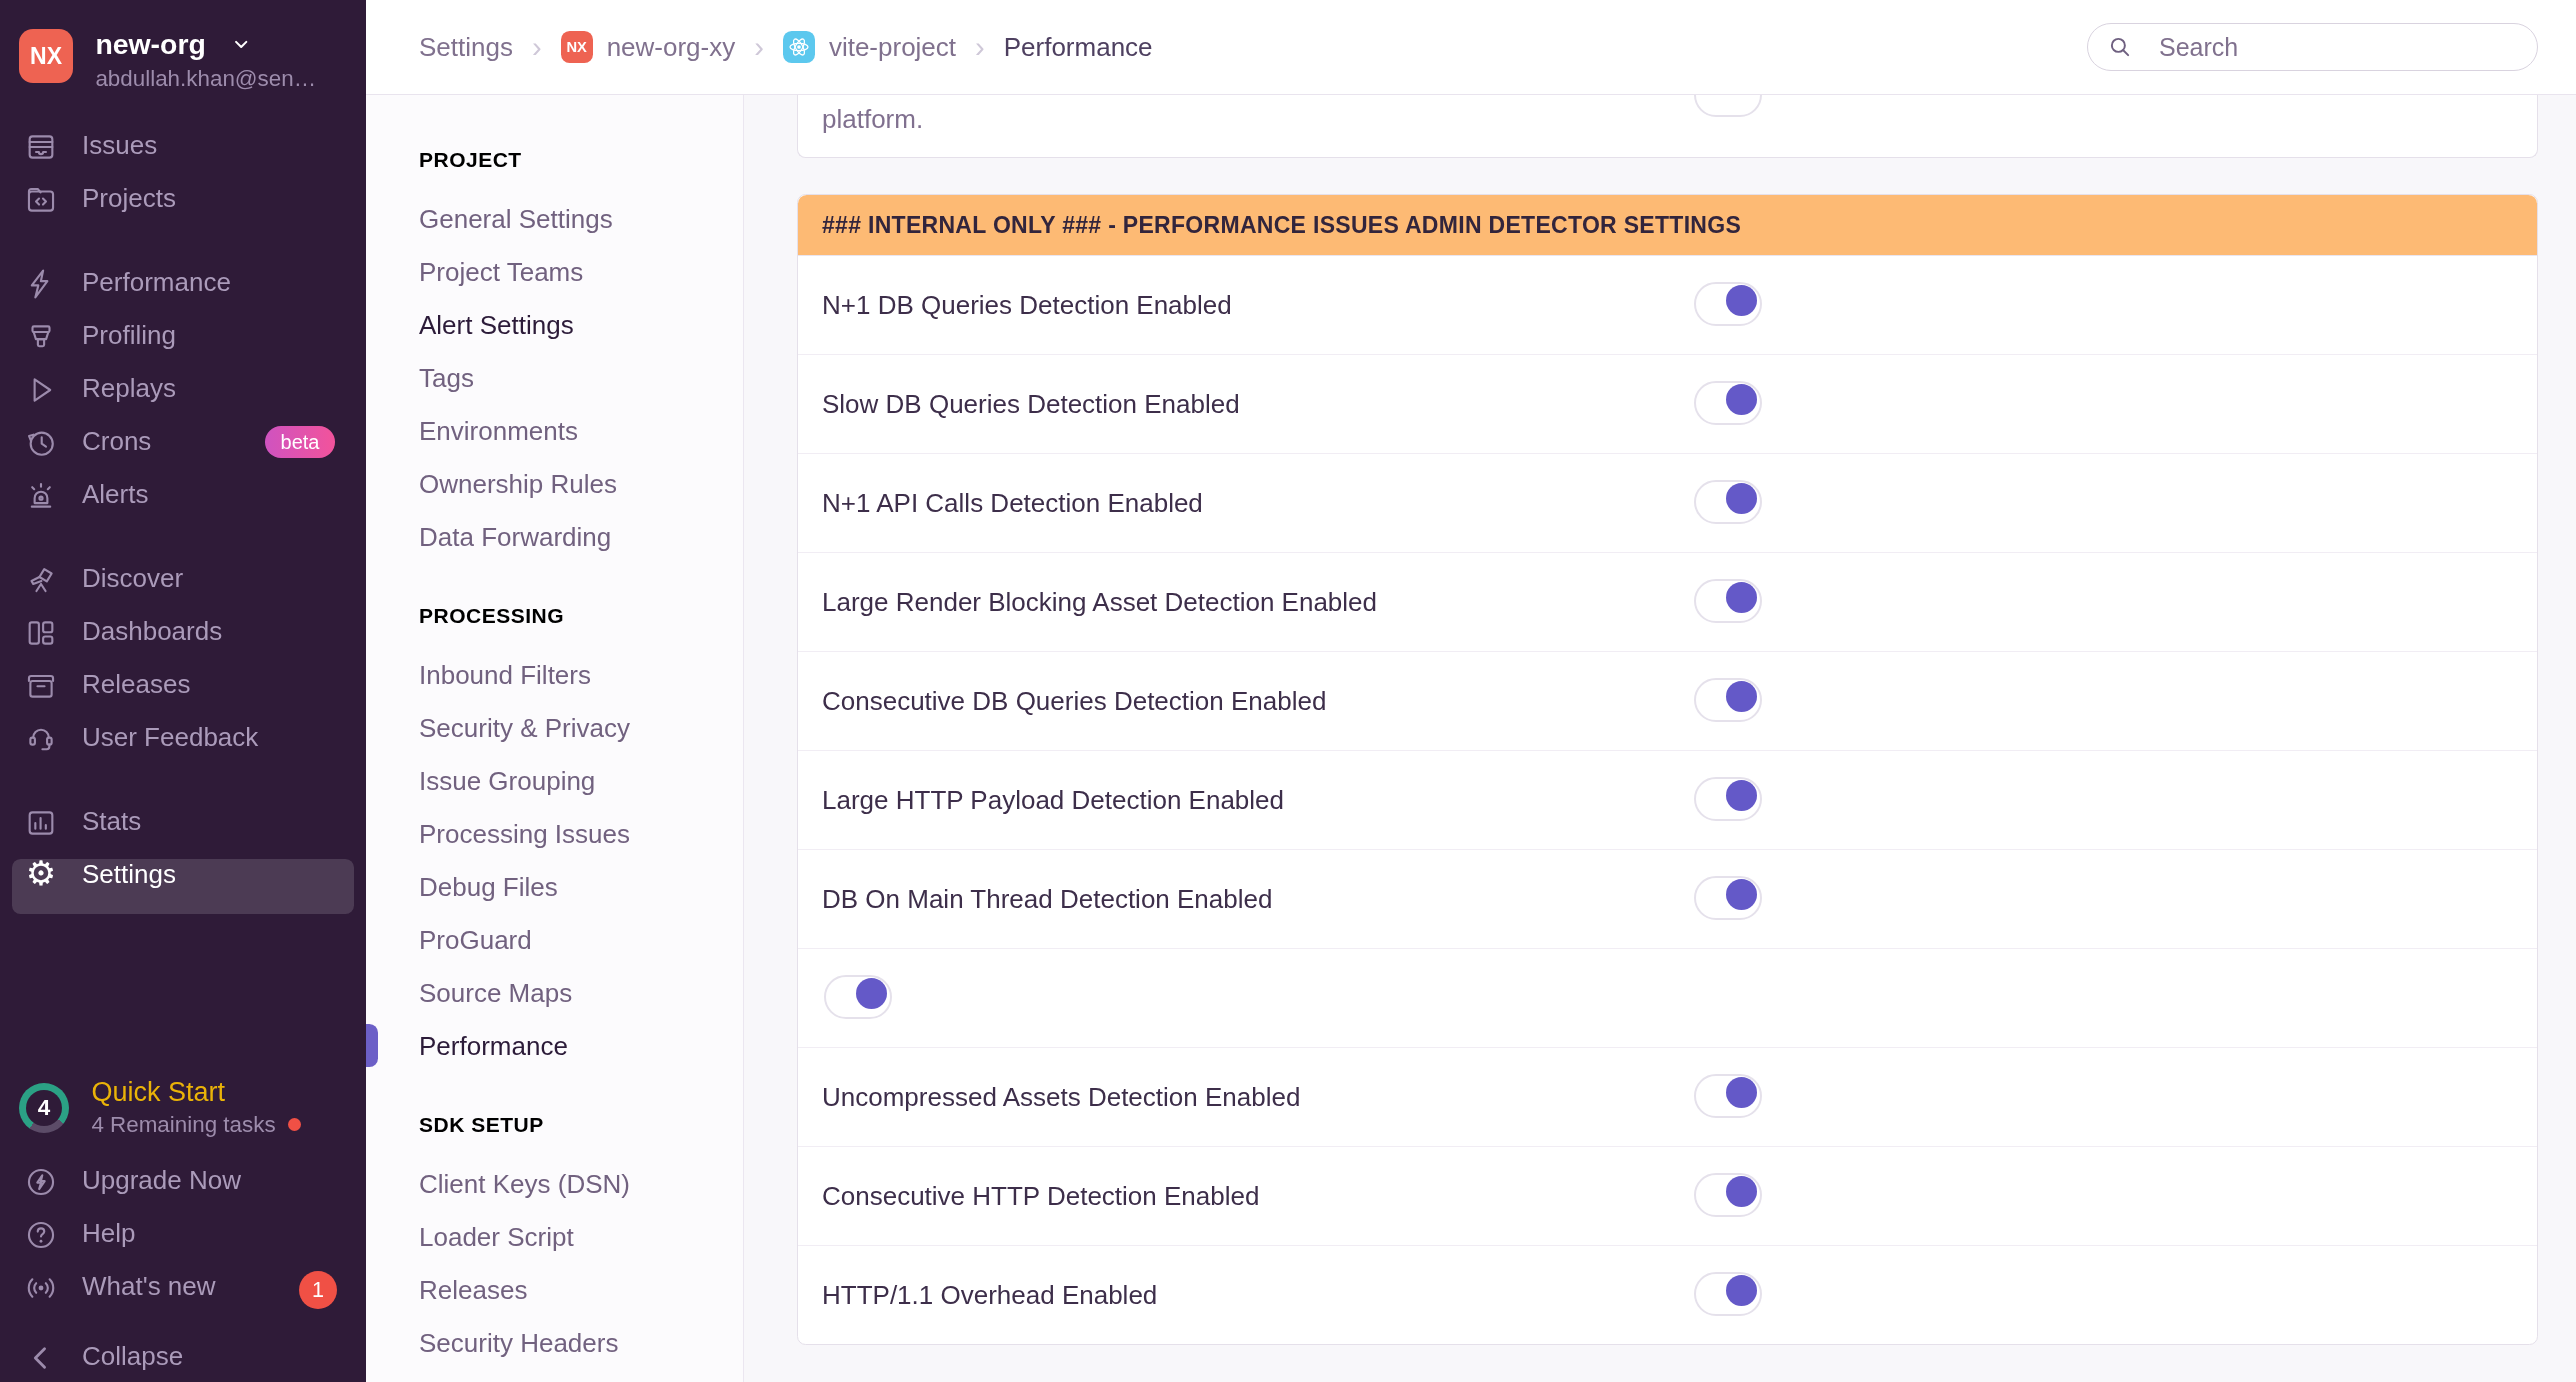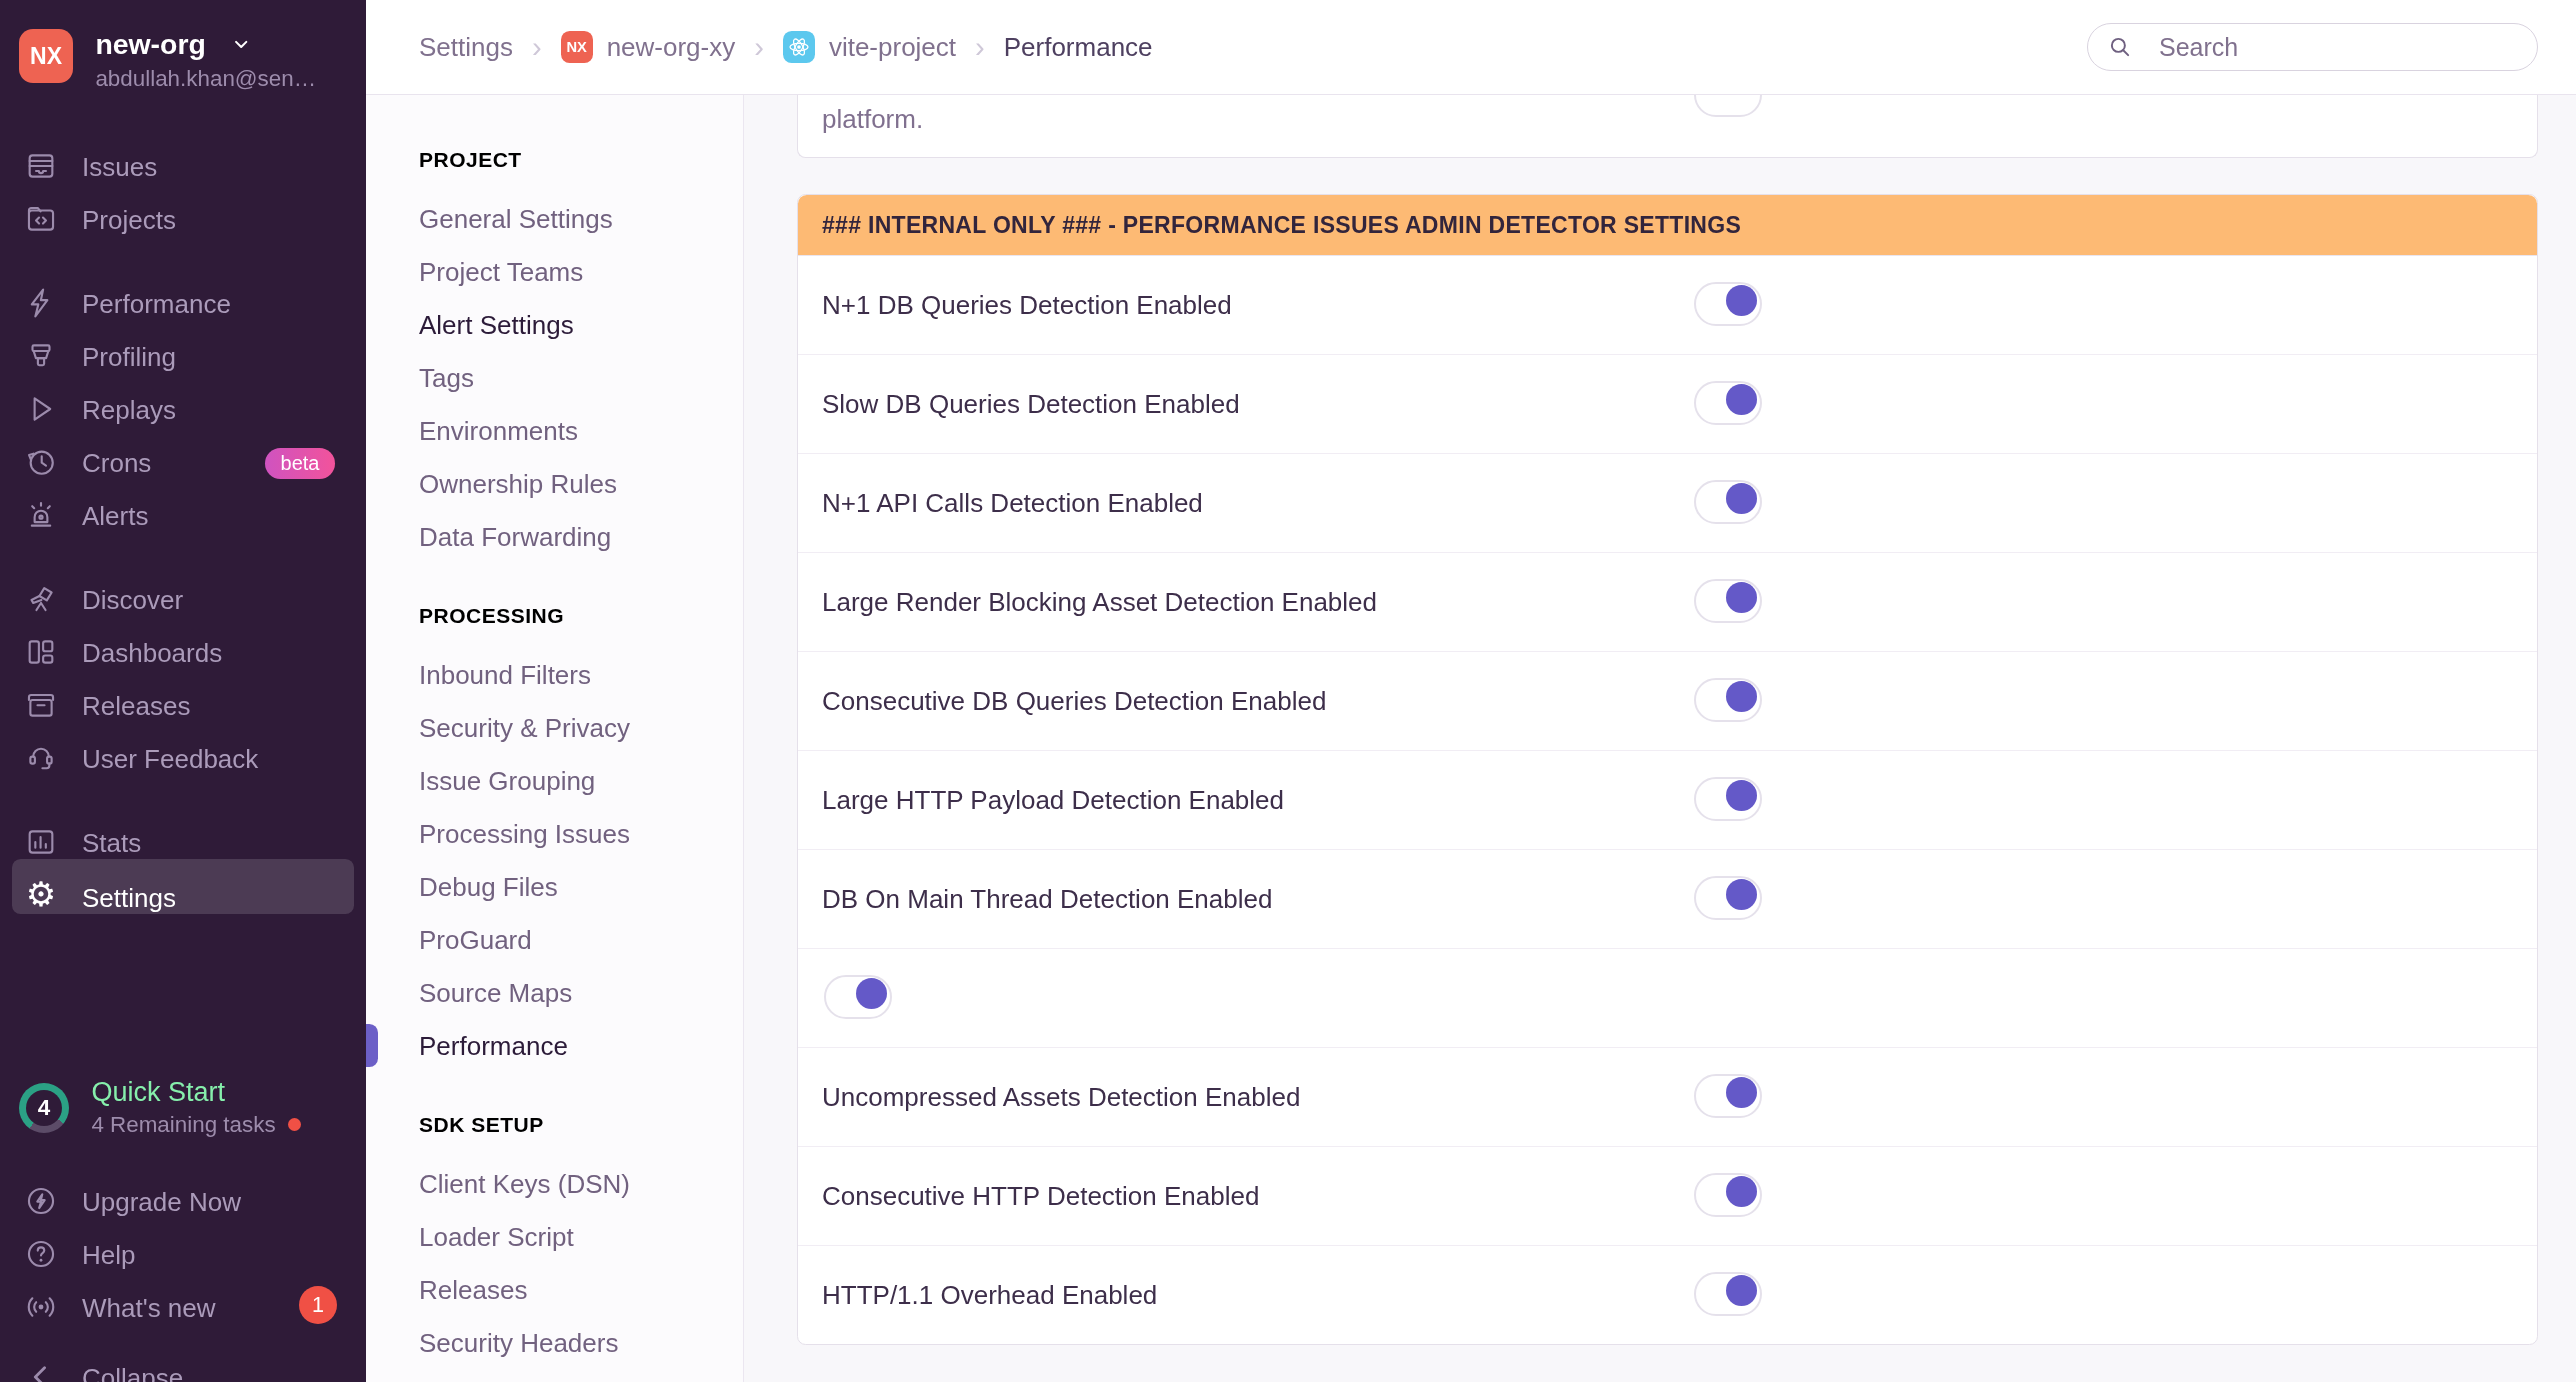--- a/index.html
+++ b/index.html
@@ -17,39 +17,39 @@
   .icon{display:flex;align-items:center;justify-content:center}
   .icon svg{width:100%;height:100%}
   .icon svg *{fill:none;stroke:currentColor;stroke-width:1.5;stroke-linecap:round;stroke-linejoin:round}
   .icon svg .f{fill:currentColor;stroke:none}
   .icon.sm{width:22.4px;height:22.4px;color:#fff}
   .uchar{font-size:34px;line-height:1;display:block;transform:translateY(-2.6px)}
 
   .nav{margin-top:38px}
   .nav-group{margin-top:31px}
   .nav-group:first-child{margin-top:0}
-  .nav-item{display:flex;align-items:flex-end;gap:24px;height:53px;padding:0 17px 0 24px;
+  .nav-item{display:flex;align-items:flex-start;gap:24px;height:53px;padding:0 17px 0 24px;
             font-size:26px;color:#ab9bba;cursor:pointer;white-space:nowrap}
   .nav-item .icon{width:34px;height:34px;flex:none;color:#9c8bac}
   .nav-item.active{background:rgba(255,255,255,.14);border-radius:8.6px;margin:0 12px;
                    padding:0 8.6px 0 12px;color:#fff;height:55px}
   .nav-item.active .icon{color:#fff}
   .badge-beta{margin-left:auto;margin-right:14px;background:linear-gradient(90deg,#cf53c0,#f2539b);
               color:#fff;font-size:20px;padding:4.3px 15.5px;border-radius:861px}
   .badge-red{margin-left:auto;margin-right:12px;width:38px;height:38px;border-radius:50%;background:#f05045;
              color:#fff;font-size:21.6px;display:flex;align-items:center;justify-content:center}
 
   .sidebar-bottom{position:absolute;left:0;right:0;top:1079px}
   .quickstart{display:flex;align-items:center;gap:22.4px;padding:0 17px 0 19px;cursor:pointer;height:57px}
   .qs-ring{width:50px;height:50px;border-radius:50%;position:relative;flex:none;
            background:conic-gradient(from 215deg,#2ba185 0 76%,#5c4c68 76% 100%);
            display:flex;align-items:center;justify-content:center}
   .qs-ring::before{content:"";position:absolute;inset:7px;background:#2f1b38;border-radius:50%}
   .qs-num{position:relative;color:#fff;font-size:22.4px;font-weight:700;z-index:1}
-  .qs-title{color:#86efac;font-size:27px}
+  .qs-title{color:#eab308;font-size:27px}
   .qs-sub{color:#9d8cac;font-size:22.4px;margin-top:3.4px;display:flex;align-items:center;gap:12px}
   .qs-dot{width:13px;height:13px;border-radius:50%;background:#f05045}
   .sidebar-footer{margin-top:29px}
   .collapse-item{margin-top:17px}
 
   
   .topbar{position:absolute;left:366px;top:0;right:0;height:95px;background:#fff;
           border-bottom:1.7px solid #e9e4ee;display:flex;align-items:center;
           padding:0 38px 0 53px;box-sizing:border-box;z-index:4}
   .breadcrumb{display:flex;align-items:center;gap:19px;font-size:26px;color:#80718e}

